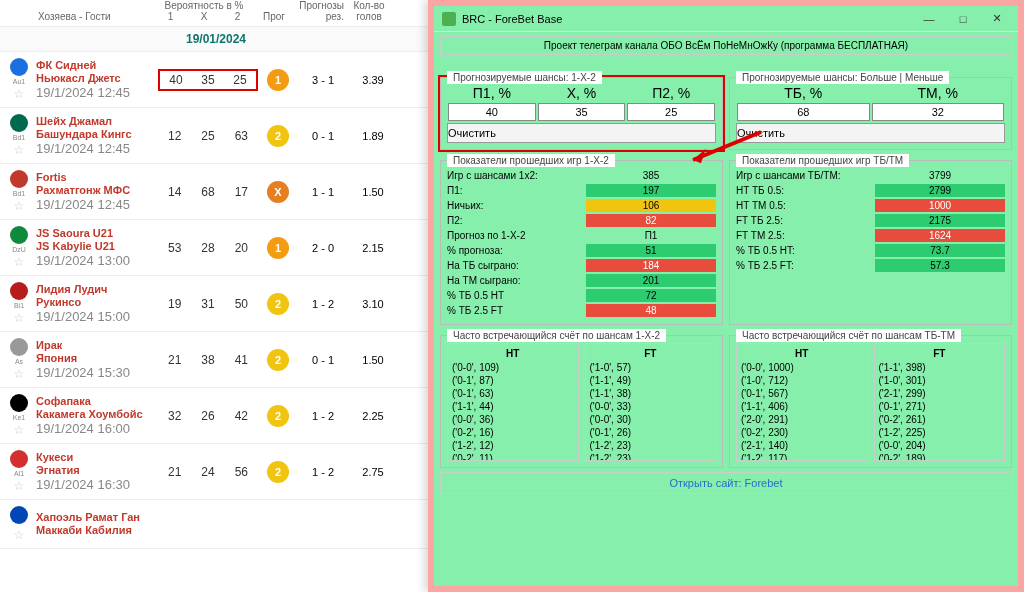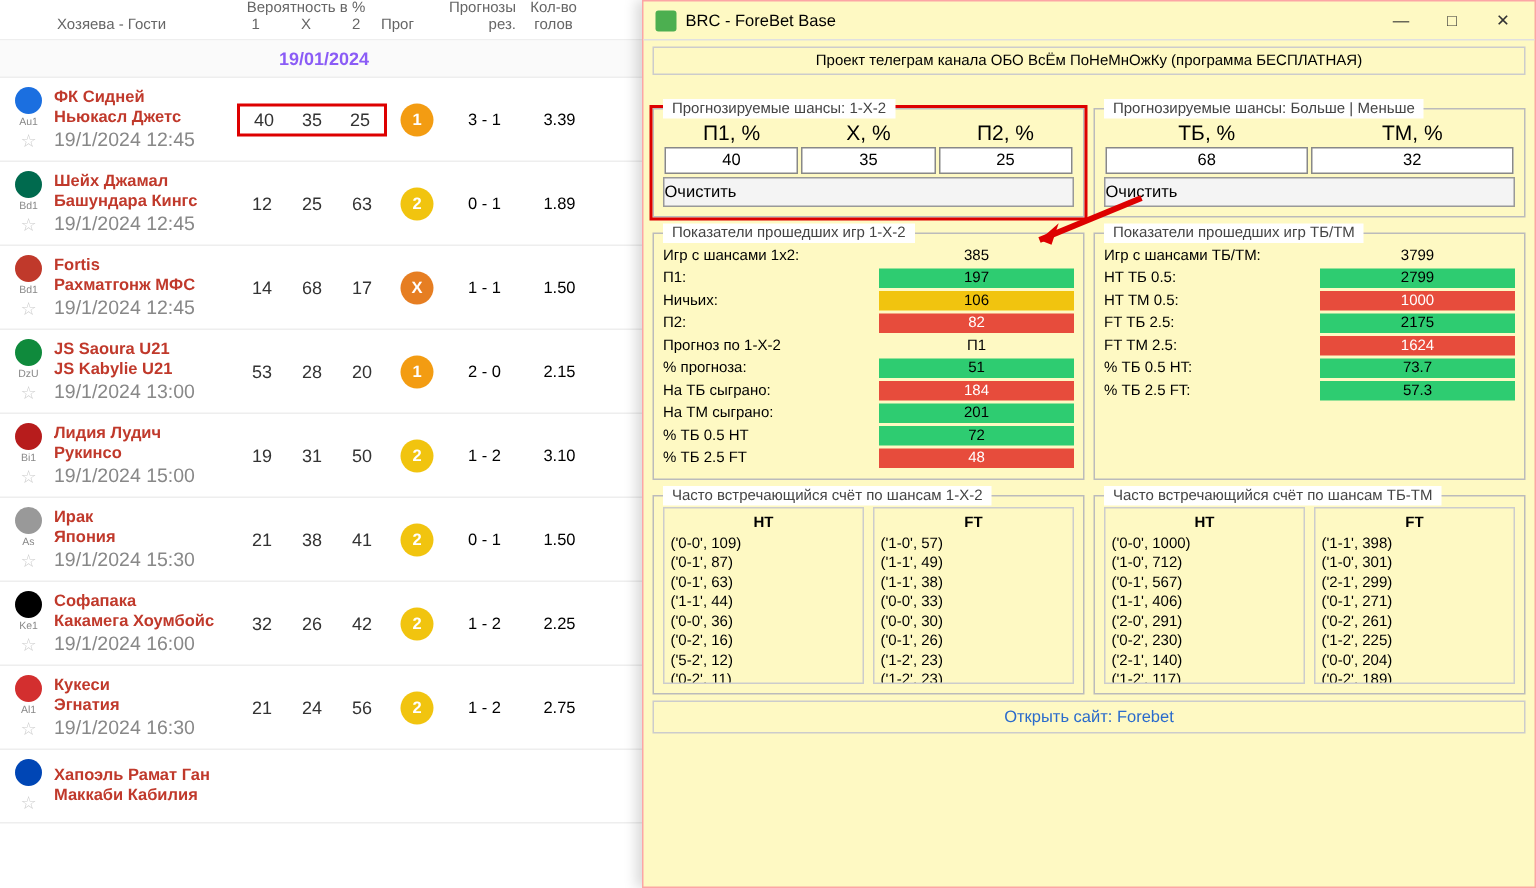--- a/index.html
+++ b/index.html
@@ -10,25 +10,25 @@
 
   .tabbar { display: flex; justify-content: center; gap: 30px; padding: 6px 0 8px; font-size: 12px; color: #999; }
   .tabbar .tab { display: flex; align-items: center; gap: 6px; padding: 3px 10px; border-radius: 14px; }
   .tabbar .tab.active { background: #f0f0f0; color: #444; }
   .tabbar .pill-time { background: #555; color: #fff; border-radius: 10px; padding: 1px 8px; font-size: 10px; }
 
   .cols-head { display: flex; align-items: flex-end; font-size: 10px; color: #666; padding: 0 4px 4px 4px; border-bottom: 1px solid #eee; }
   .cols-head .c-teams { width: 150px; padding-left: 34px; }
   .cols-head .c-prob { width: 100px; text-align: center; }
   .cols-head .c-prob .sub { display: flex; justify-content: space-around; font-size: 10px; }
-  .cols-head .c-prog { width: 40px; text-align: left; }
+  .cols-head .c-prog { width: 40px; text-align: center; }
   .cols-head .c-res  { width: 50px; text-align: right; }
   .cols-head .c-goals{ width: 50px; text-align: center; }
 
-  .date-row { text-align: center; padding: 5px 0; font-size: 12px; background: #fafafa; border-bottom: 1px solid #eee; font-weight: bold; color: #8b5cf6; }
+  .date-row { text-align: center; padding: 5px 0; font-size: 12px; background: #fafafa; border-bottom: 1px solid #eee; font-weight: bold; color: #0f766e; }
 
   .match { display: flex; align-items: center; padding: 6px 4px; border-bottom: 1px solid #eee; }
   .match.hl { background: fff; }
   .match .badge-col { width: 30px; display: flex; flex-direction: column; align-items: center; gap: 2px; }
   .flag { width: 18px; height: 18px; border-radius: 50%; background: #ddd; }
   .league-tag { font-size: 7px; color: #888; }
   .star { color: #ccc; font-size: 12px; }
   .teams { width: 124px; padding: 0 2px; }
   .teams .tn { font-size: 11px; color: #c0392b; font-weight: bold; line-height: 13px; }
   .teams .tt { font-size: 13px; color: #888; }
@@ -36,21 +36,21 @@
   .probs.boxed { border: 2px solid #d00; padding: 2px 0; }
   .prog { width: 40px; text-align: center; }
   .prog .ball { display: inline-flex; width: 22px; height: 22px; border-radius: 50%; align-items: center; justify-content: center; color: #fff; font-weight: bold; font-size: 11px; }
   .ball.c1 { background: #f39c12; }
   .ball.c2 { background: #f1c40f; }
   .ball.cx { background: #e67e22; }
   .res  { width: 50px; text-align: center; font-size: 11px; }
   .goals{ width: 50px; text-align: center; font-size: 11px; }
 
   
-  .win { position: absolute; left: 428px; top: 0; width: 596px; height: 592px; background: #fef9c3; border: 1px solid #fca5a5; box-shadow: -4px 0 8px rgba(0,0,0,.15); }
+  .win { position: absolute; left: 428px; top: 0; width: 596px; height: 592px; background: #86efac; border: 6px solid #fca5a5; box-shadow: -4px 0 8px rgba(0,0,0,.15); }
   .titlebar { display: flex; align-items: center; height: 26px; padding: 0 4px 0 8px; font-size: 11px; border-bottom: 1px solid #e0e0e0; }
   .titlebar .ico { width: 14px; height: 14px; background: #4caf50; border-radius: 2px; margin-right: 6px; }
   .titlebar .t-text { flex: 1; }
   .titlebar .winbtns { display: flex; }
   .titlebar .winbtn { width: 34px; height: 24px; display: flex; align-items: center; justify-content: center; font-size: 11px; color: #333; }
 
   .proj-line { margin: 4px 6px 2px; border: 1px solid #ccc; text-align: center; font-size: 10px; padding: 3px 0; }
 
   .cols2 { display: flex; gap: 6px; padding: 0 6px; }
   .panel { flex: 1; border: 1px solid #bbb; }
@@ -426,21 +426,21 @@
         <div class="score-list">
           <div class="col">
             <div class="hdr">HT</div>
             <div id="sc1ht">
                 <div class="row">('0-0', 109)</div>
                 <div class="row">('0-1', 87)</div>
                 <div class="row">('0-1', 63)</div>
                 <div class="row">('1-1', 44)</div>
                 <div class="row">('0-0', 36)</div>
                 <div class="row">('0-2', 16)</div>
-                <div class="row">('5-2', 12)</div>
+                <div class="row">('1-2', 12)</div>
                 <div class="row">('0-2', 11)</div>
               </div>
           </div>
           <div class="col">
             <div class="hdr">FT</div>
             <div id="sc1ft">
                 <div class="row">('1-0', 57)</div>
                 <div class="row">('1-1', 49)</div>
                 <div class="row">('1-1', 38)</div>
                 <div class="row">('0-0', 33)</div>

